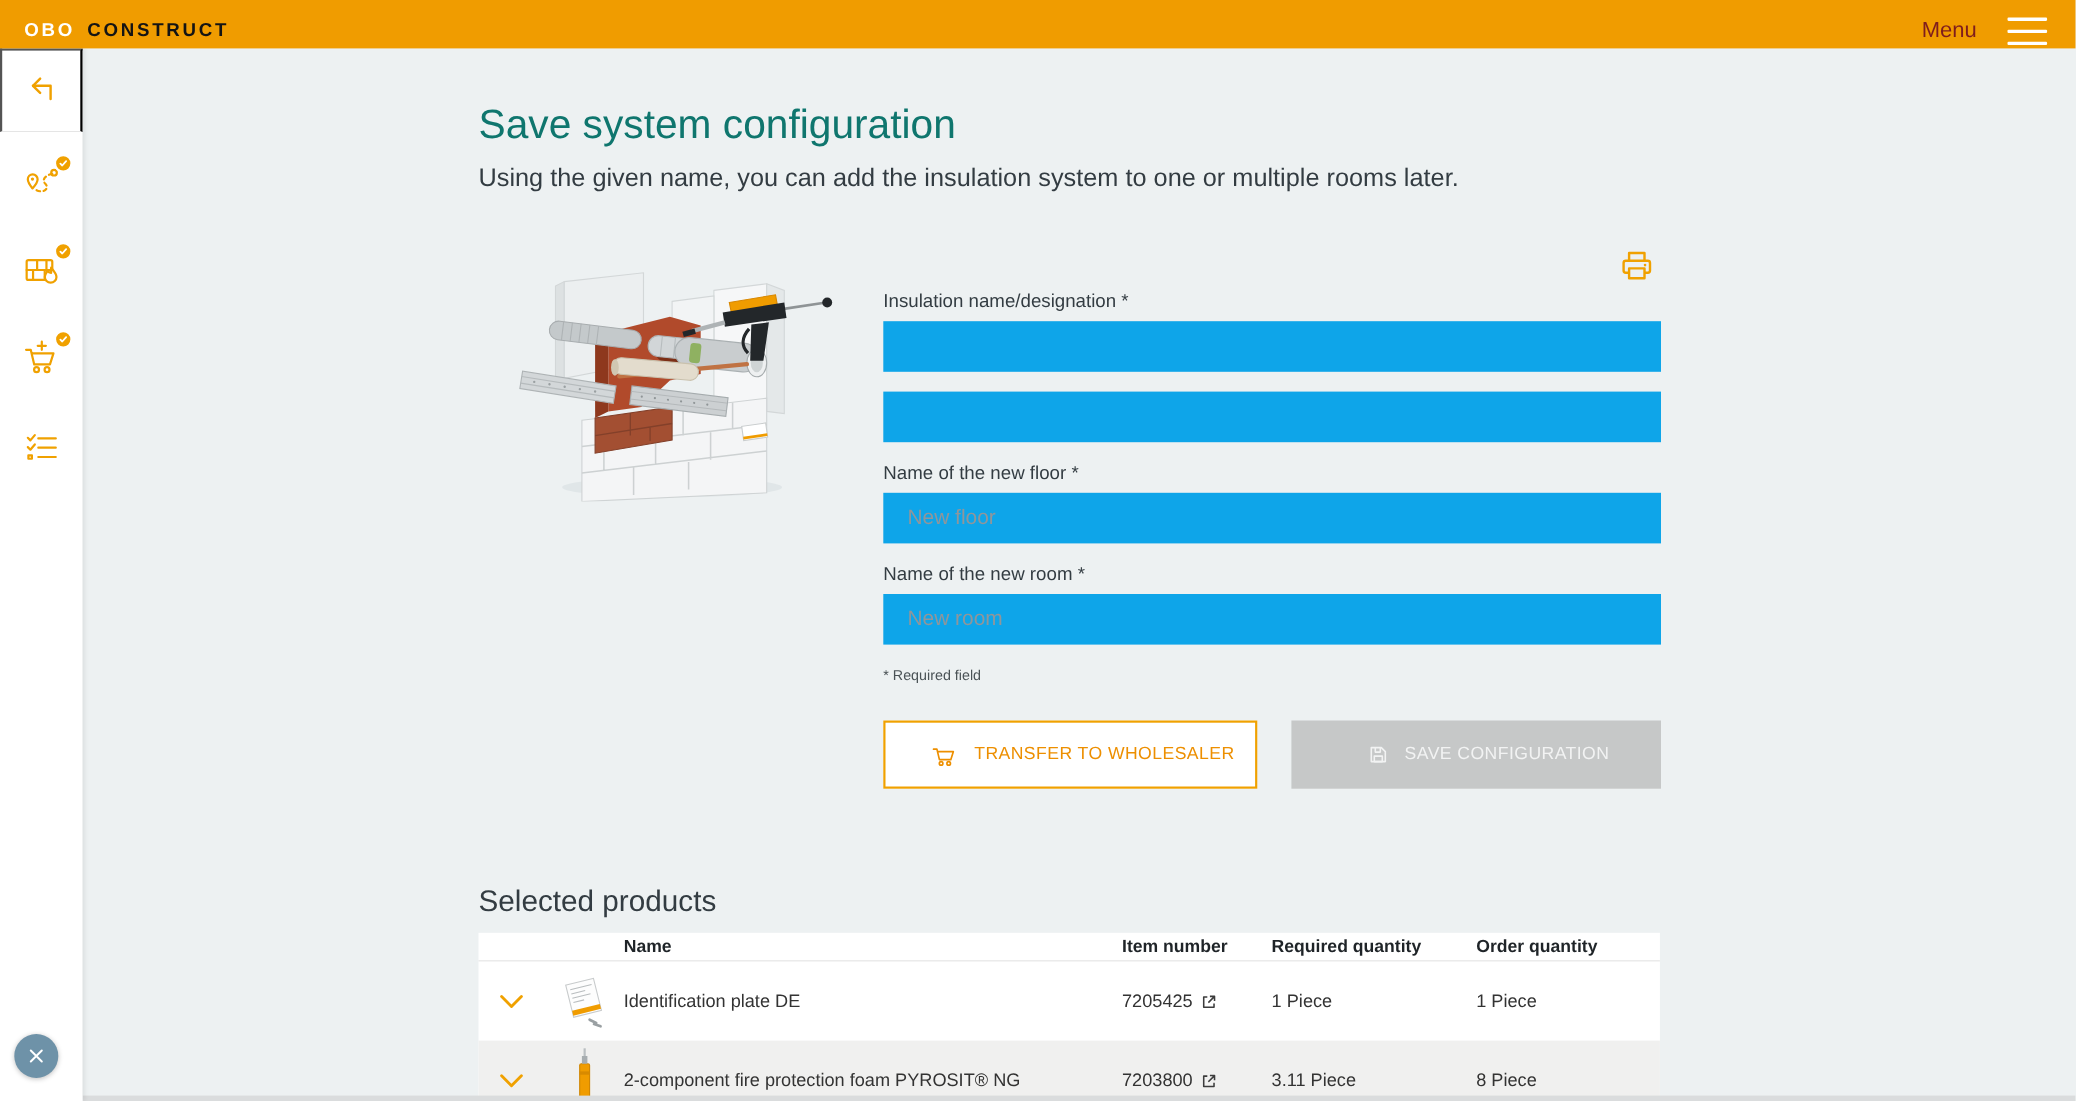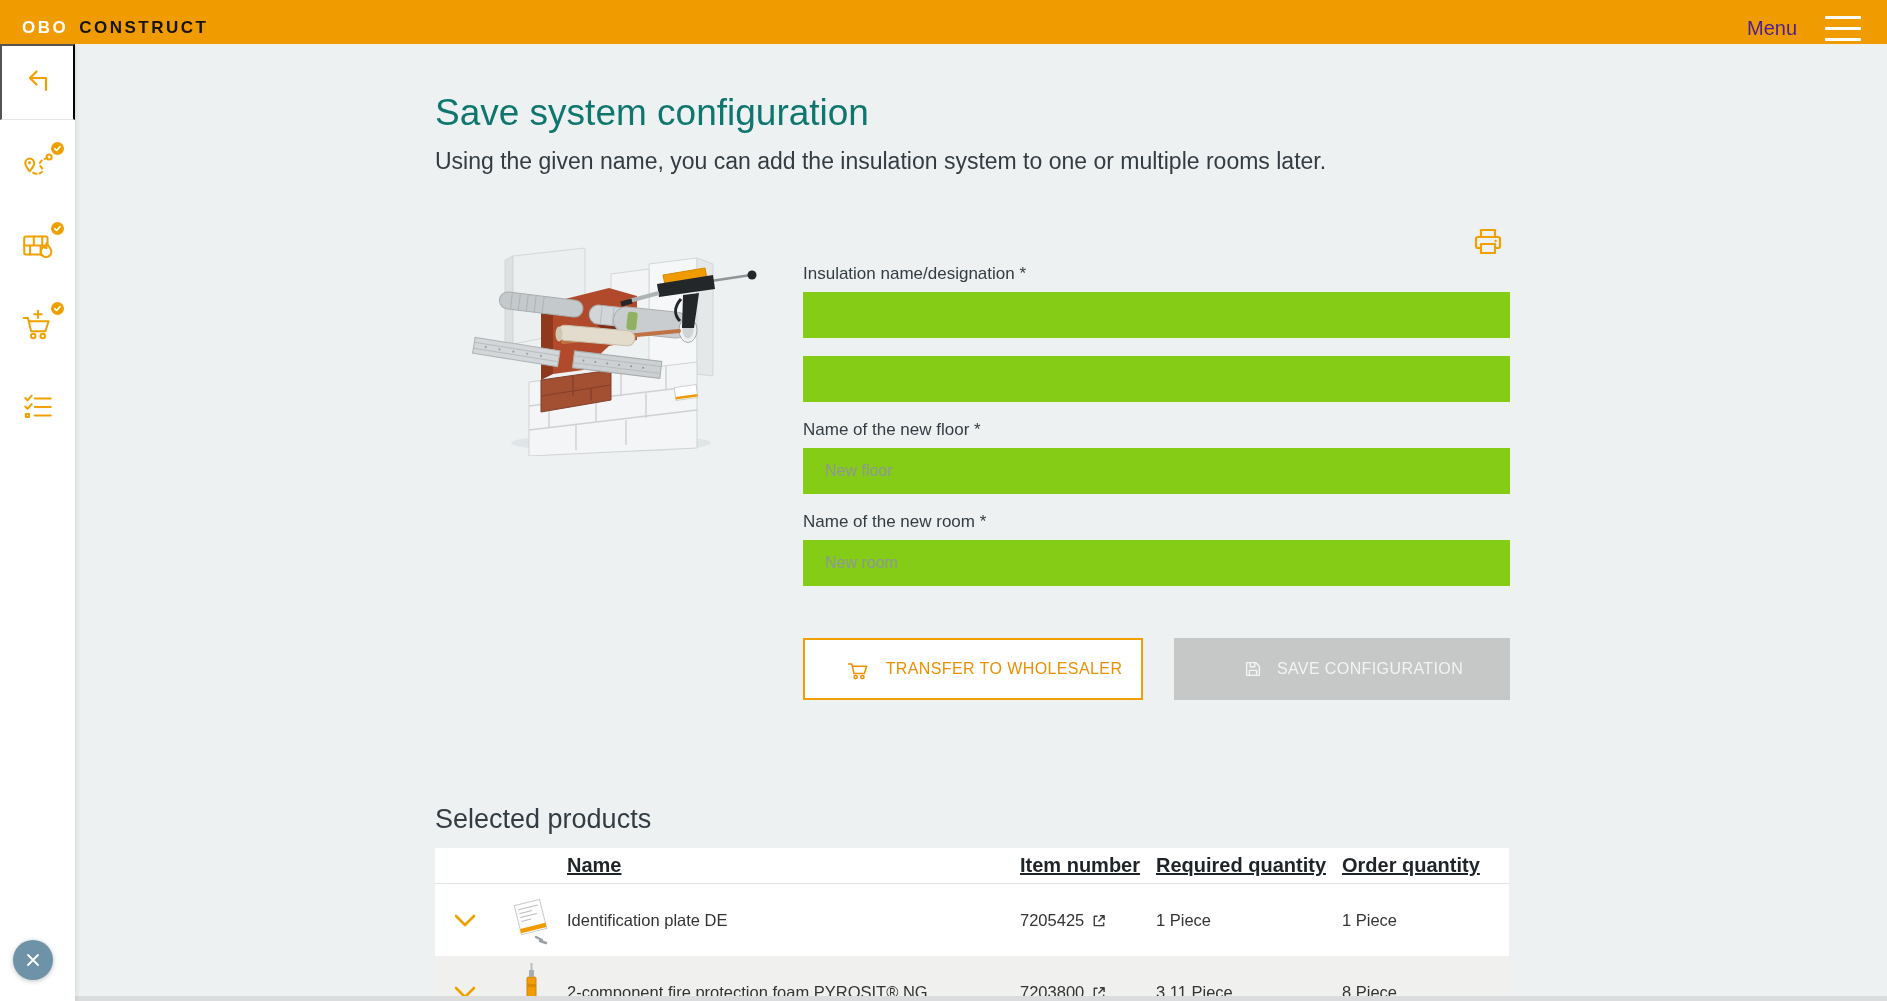--- a/index.html
+++ b/index.html
@@ -7,21 +7,21 @@
   body { font-family:"Liberation Sans", sans-serif; background:#edf1f2; }
   .app { position:relative; width:1887px; height:1001px; overflow:hidden; }
 
   
   .topbar { position:absolute; top:0; left:0; width:100%; height:44px; background:#F09C00;
             display:flex; align-items:center; justify-content:space-between; padding:12px 26px 0 22px; z-index:20; }
   .brand { display:flex; align-items:baseline; gap:11px; font-weight:bold; font-size:17px; letter-spacing:2.5px; }
   .brand .obo { color:#ffffff; }
   .brand .construct { color:#141414; }
   .header-right { display:flex; align-items:center; gap:28px; }
-  .menu-label { color:#4c1d95; font-size:20px; cursor:pointer; }
+  .menu-label { color:#7f1d1d; font-size:20px; cursor:pointer; }
   .hamburger { width:36px; height:25px; display:flex; flex-direction:column; justify-content:space-between;
                background:none; border:none; cursor:pointer; }
   .hamburger span { height:3px; background:#ffffff; border-radius:1px; }
 
   
   .sidebar { position:absolute; top:44px; left:0; width:75px; bottom:0; background:#ffffff;
              box-shadow:2px 0 4px rgba(0,0,0,0.07); z-index:10; }
   .side-back { position:absolute; top:0; left:0; width:100%; height:76px; border-bottom:1px solid #e5e5e5;
                display:flex; align-items:center; justify-content:center; cursor:pointer; background:none; }
   .side-item { position:absolute; left:50%; transform:translateX(-50%); width:46px; height:46px;
@@ -35,36 +35,36 @@
 
   
   .main { position:absolute; left:75px; top:44px; right:0; bottom:0; background:#edf1f2; overflow:hidden; }
   .page-title { position:absolute; left:360px; top:48px; font-size:37px; font-weight:400; color:#0f766e; }
   .page-subtitle { position:absolute; left:360px; top:104px; font-size:23px; font-weight:400; color:#333C42; }
   .illustration { position:absolute; left:386px; top:200px; width:300px; height:212px; }
   .print-btn { position:absolute; left:1394px; top:180px; width:38px; height:38px; background:none; border:none; cursor:pointer; }
 
   .config-form { position:absolute; left:728px; top:220px; width:707px; }
   .field-label { display:block; font-size:17px; color:#333C42; margin-bottom:8px; }
-  .text-input { width:100%; height:46px; border:none; background:#84cc16; margin-bottom:18px;
-                font-size:16px; padding:0 22px; color:#333333; outline:none; }
+  .text-input { width:100%; height:46px; border:none; background:#0ea5e9; margin-bottom:18px;
+                font-size:19px; padding:0 22px; color:#333333; outline:none; }
   .text-input::placeholder { color:#8F969B; opacity:1; }
   .required-note { font-size:13px; color:#4a5256; margin-top:2px; }
   .btn-row { display:flex; gap:31px; margin-top:34px; }
   .btn { flex:1; height:62px; display:flex; align-items:center; justify-content:center; gap:14px;
          font-size:16px; letter-spacing:0.4px; font-family:inherit;padding-left:22px; }
   .btn-transfer { background:#ffffff; border:2px solid #F0A100; color:#ED8F00; cursor:pointer; }
   .btn-save { background:#C6C8C8; border:none; color:#F2F3F3; cursor:default; }
 
   
   .products { position:absolute; left:360px; top:760px; width:1074px; }
   .products-heading { font-size:27px; font-weight:400; color:#333C42; margin-bottom:13px; }
   .ptable { background:#ffffff; width:100%; }
   .t-head, .t-row { display:grid; grid-template-columns:60px 72px 453px 136px 186px 1fr; align-items:center; }
-  .t-head { height:36px; font-weight:bold; font-size:20px; color:#1f2428; border-bottom:1px solid #e3e3e3;text-decoration:underline; }
+  .t-head { height:26px; font-weight:bold; font-size:16px; color:#1f2428; border-bottom:1px solid #e3e3e3; }
   .t-row { height:72px; font-size:16.5px; color:#333333; }
   .t-row.alt { background:#F0F0EF; }
   .chevron-cell { display:flex; justify-content:center; align-items:center; cursor:pointer; }
   .thumb-cell { display:flex; justify-content:center; align-items:center; }
   .item-cell { display:flex; align-items:center; gap:7px; }
   .bottom-edge { position:absolute; left:0; right:0; bottom:0; height:5px; background:#dadcdd; }
 </style>
 </head>
 <body>
 
@@ -234,20 +234,21 @@
       <input class="text-input" type="text" placeholder="" style="">
 
       <input class="text-input" type="text" placeholder="" style="">
 
       <label class="field-label">Name of the new floor *</label>
       <input class="text-input" type="text" placeholder="New floor" style="">
 
       <label class="field-label">Name of the new room *</label>
       <input class="text-input" type="text" placeholder="New room" style="">
 
+      <p class="required-note">* Required field</p>
 
       <div class="btn-row">
         <button class="btn btn-transfer">
           <svg width="26" height="26" viewBox="0 0 34 34" fill="none" stroke="#ED8F00" stroke-width="2" stroke-linecap="round" stroke-linejoin="round">
             <path d="M3.5 10.5 h4 l3 12.5 h13.5 l3 -9.5 H9"></path>
             <circle cx="12.5" cy="27.5" r="2.1"></circle>
               <circle cx="21.5" cy="27.5" r="2.1"></circle>
           </svg>
           <span>TRANSFER TO WHOLESALER</span>
         </button>

